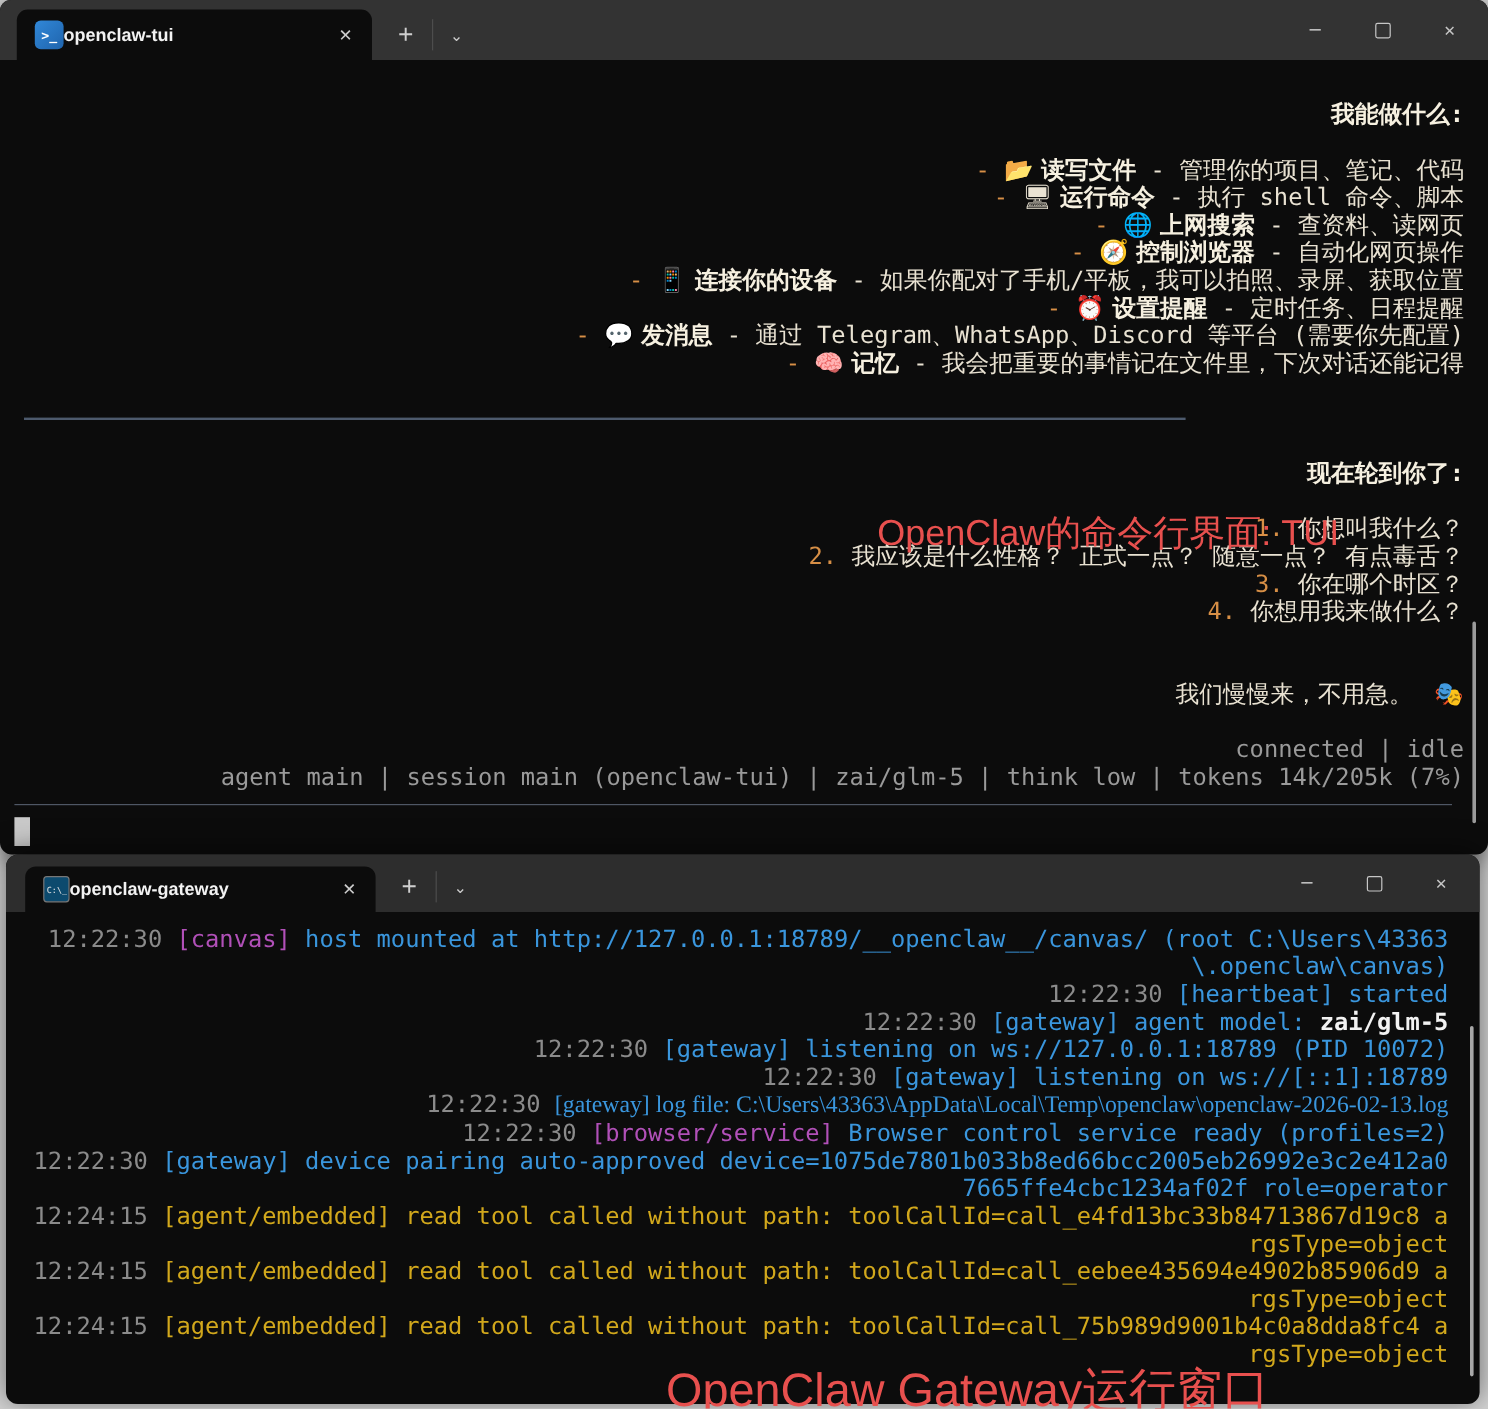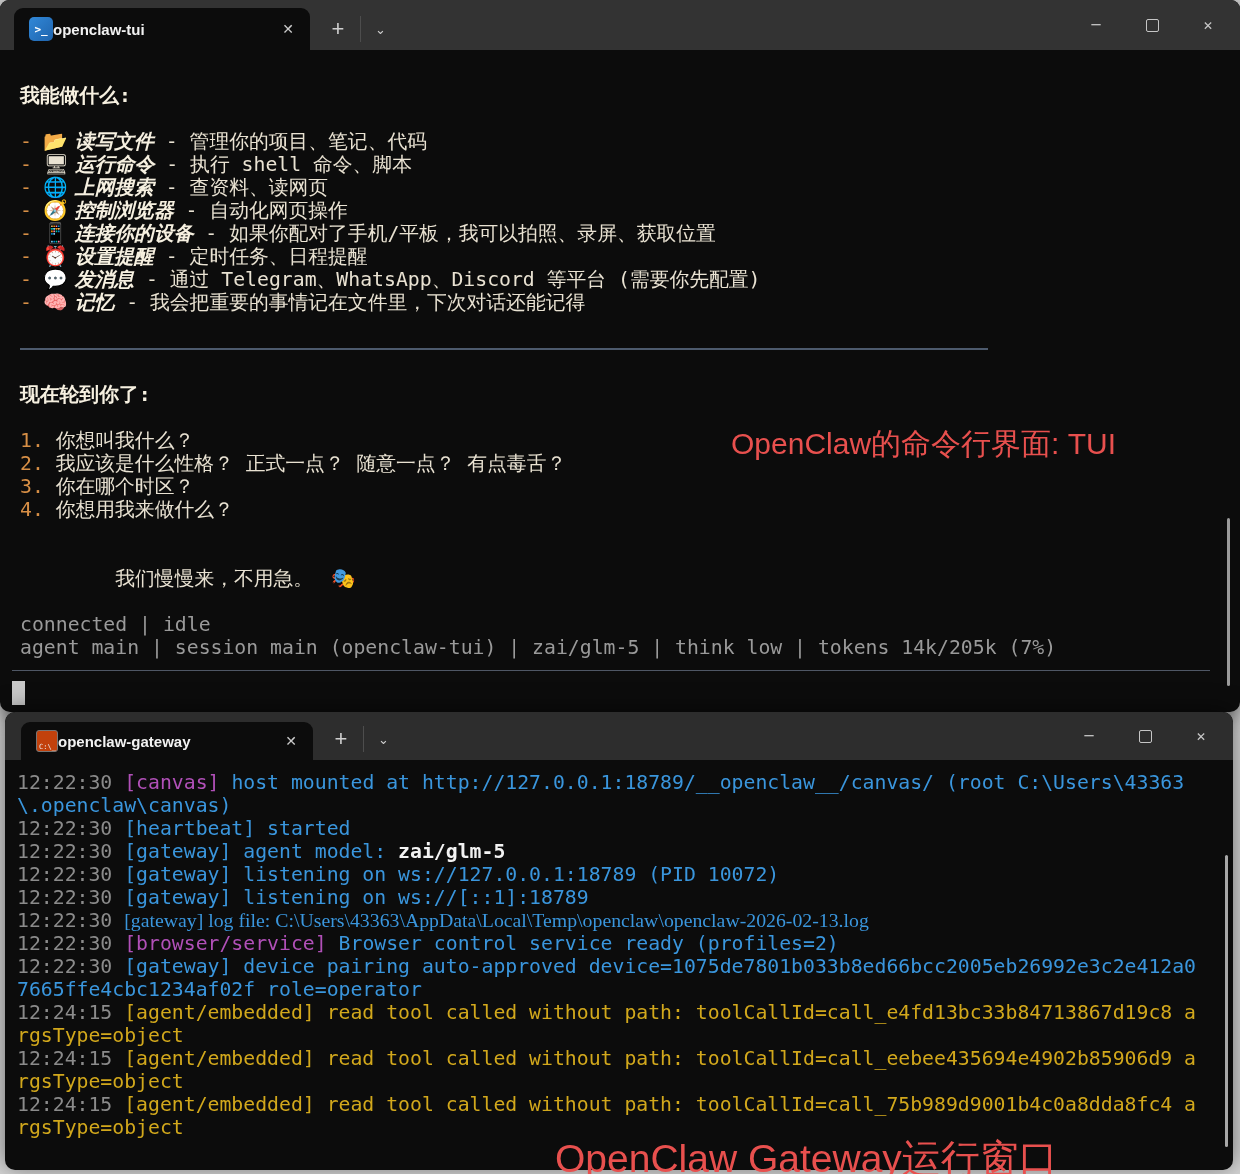--- a/index.html
+++ b/index.html
@@ -12,37 +12,37 @@
   .gw-window{left:5px;top:712px;width:1228px;height:458px;border-radius:10px;box-shadow:0 -3px 22px rgba(0,0,0,.5);overflow:hidden;}
 
   
   .titlebar{position:relative;height:50px;background:#333333;border-radius:9px 9px 0 0;display:flex;align-items:flex-end;}
   .gw-window .titlebar{height:48px;background:#2d2d2d;border-radius:10px 10px 0 0;}
   .tab{height:42px;width:296px;margin-left:14px;background:#0c0c0c;border-radius:9px 9px 0 0;display:flex;align-items:center;padding:0 8px 0 15px;box-sizing:border-box;}
   .gw-window .tab{height:38px;margin-left:16px;width:292px;}
   .tab-title{color:#f2f2f2;font-size:15px;font-weight:700;flex:1;white-space:nowrap;overflow:hidden;}
   .tab-close{color:#cccccc;font-size:14px;width:28px;height:26px;display:flex;align-items:center;justify-content:center;border-radius:4px;cursor:pointer;}
   .ps-icon{width:24px;height:24px;border-radius:5px;background:linear-gradient(135deg,#3188d8,#1f64ad);color:#fff;font:bold 11px "DejaVu Sans Mono",monospace;display:flex;align-items:center;justify-content:center;flex:0 0 auto;}
-  .cmd-icon{width:22px;height:22px;border-radius:3px;background:#c2410c;border:1px solid #777;display:flex;align-items:flex-end;justify-content:flex-start;flex:0 0 auto;box-sizing:border-box;}
+  .cmd-icon{width:22px;height:22px;border-radius:3px;background:#0c4a6e;border:1px solid #777;display:flex;align-items:center;justify-content:flex-start;flex:0 0 auto;box-sizing:border-box;}
   .cmd-icon i{font-style:normal;color:#e8e8e8;font:7px "DejaVu Sans Mono",monospace;margin:2px 0 0 2px;}
   .newtab-btn,.tabdrop-btn{background:none;border:none;color:#cfcfcf;cursor:pointer;height:42px;display:flex;align-items:center;justify-content:center;}
   .newtab-btn{font-size:22px;width:44px;margin-left:6px;font-weight:300;}
   .tabdrop-btn{font-size:13px;width:40px;border-left:1px solid #4d4d4d;height:26px;margin-bottom:8px;}
   .wincontrols{position:absolute;right:4px;top:0;height:100%;display:flex;align-items:center;}
   .winbtn{width:56px;height:100%;display:flex;align-items:center;justify-content:center;color:#c6c6c6;background:none;border:none;font-size:15px;cursor:pointer;font-family:"DejaVu Sans Mono",monospace;}
   .maxglyph{display:inline-block;width:11px;height:11px;border:1.5px solid #c6c6c6;border-radius:2px;}
 
   
-  .term{position:absolute;left:0;right:0;bottom:0;font-family:"DejaVu Sans Mono",monospace;font-size:19.8px;line-height:23px;color:#e9e2d2;}
+  .term{position:absolute;left:0;right:0;bottom:0;font-family:"DejaVu Sans Mono",monospace;font-size:19.8px;line-height:23px;color:#e9e2d2;text-align:right;}
   .term-tui{top:50px;padding:34px 20px 0 20px;}
   .term-gw{top:48px;padding:11px 26px 0 12px;}
   .row{min-height:23px;white-space:pre-wrap;}
   .h-bold{font-weight:700;color:#f6f0e0;}
   .orange{color:#d78f46;}
-  .cap-title{font-weight:700;color:#f6f0e0;font-style:italic;}
+  .cap-title{font-weight:700;color:#f6f0e0;}
   .cap-desc,.cap-sep{color:#e9e2d2;}
   .emoji{font-family:"DejaVu Sans",sans-serif;}
   .divider-row{height:23px;display:flex;align-items:center;}
   .divider-line{width:968px;height:2px;background:#4d5a6d;border:none;margin:0;}
   .status{color:#9a9a9a;}
   .closing .emoji{margin-left:18px;}
   .input-box{margin:11px 10px 0 -8px;border-top:1px solid #4f5765;border-bottom:1px solid #4f5765;height:45px;box-sizing:content-box;padding:0;}
   .cursor{width:13px;height:24px;background:#c9c9c9;margin:10px 0 0 0;}
 
   

